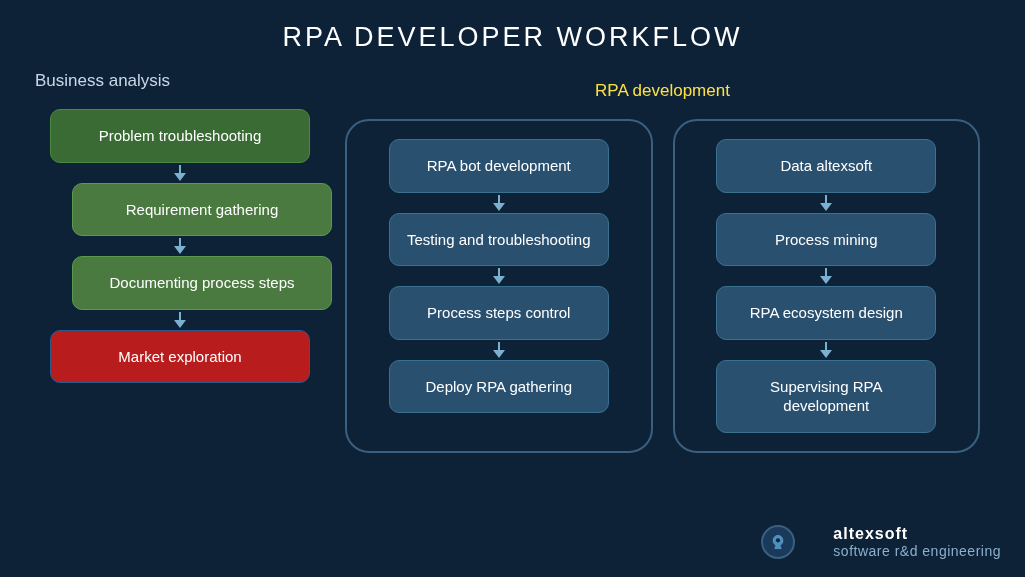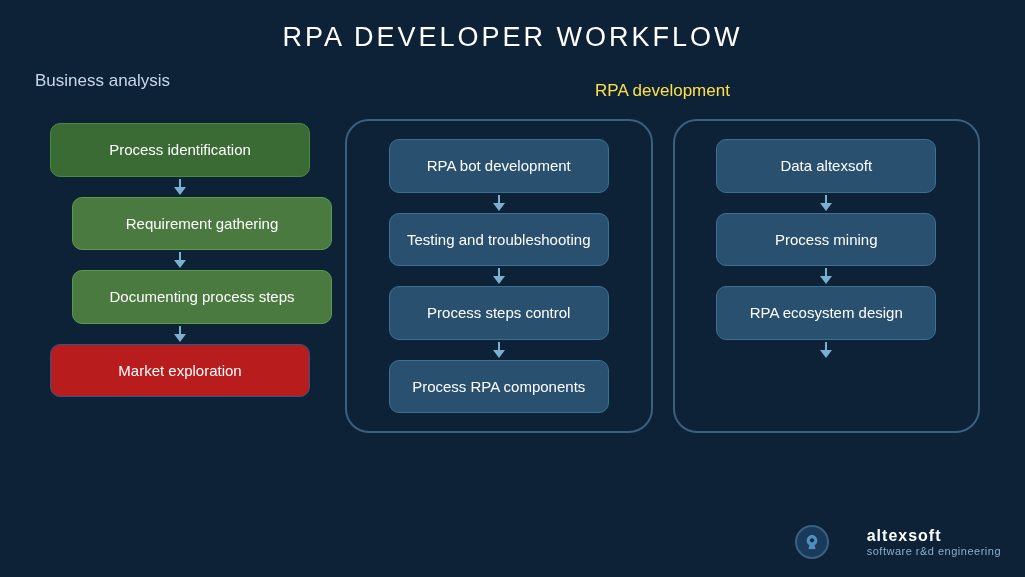--- a/index.html
+++ b/index.html
@@ -34,21 +34,21 @@
     
     .left-column {
       width: 300px;
       flex-shrink: 0;
     }
 
     .section-title {
       color: #c8d8e8;
       font-size: 17px;
       font-weight: 400;
-      margin-bottom: 32px;
+      margin-bottom: 18px;
       padding-left: 5px;
     }
 
     .flow-container {
       display: flex;
       flex-direction: column;
       align-items: center;
       gap: 0;
     }
 
@@ -151,21 +151,21 @@
 
     .logo-name {
       color: #ffffff;
       font-size: 16px;
       font-weight: 600;
       letter-spacing: 1px;
     }
 
     .logo-sub {
       color: #8ab0cc;
-      font-size: 11px;
+      font-size: 14px;
       letter-spacing: 0.5px;
     }
 
     .arrow-connector {
       display: flex;
       flex-direction: column;
       align-items: center;
       margin: 2px 0;
     }
 
@@ -188,21 +188,21 @@
 
 <h1 class="main-title">RPA DEVELOPER WORKFLOW</h1>
 
 <div class="content-area">
 
   <div class="left-column">
     <div class="section-title">Business analysis</div>
 
     <div class="flow-container">
 
-      <div class="flow-box green-dark">Process identification</div>
+      <div class="flow-box green-dark">Problem troubleshooting</div>
 
       <div class="arrow-connector">
         <div class="arrow-line"></div>
         <div class="arrow-head"></div>
       </div>
 
       <div class="flow-box green-mid">Requirement gathering</div>
 
       <div class="arrow-connector">
         <div class="arrow-line"></div>
@@ -240,21 +240,21 @@
           <div class="arrow-head"></div>
         </div>
 
         <div class="flow-box blue-medium">Process steps control</div>
 
         <div class="arrow-connector">
           <div class="arrow-line"></div>
           <div class="arrow-head"></div>
         </div>
 
-        <div class="flow-box blue-medium">Process RPA components</div>
+        <div class="flow-box blue-medium">Deploy RPA gathering</div>
       </div>
 
       <div class="rounded-container">
         <div class="flow-box blue-medium">Data altexsoft</div>
 
         <div class="arrow-connector">
           <div class="arrow-line"></div>
           <div class="arrow-head"></div>
         </div>
 
@@ -265,20 +265,21 @@
           <div class="arrow-head"></div>
         </div>
 
         <div class="flow-box blue-medium">RPA ecosystem design</div>
 
         <div class="arrow-connector">
           <div class="arrow-line"></div>
           <div class="arrow-head"></div>
         </div>
 
+        <div class="flow-box blue-medium">Supervising RPA development</div>
       </div>
 
     </div>
   </div>
 
 </div>
 
 <div class="logo-area">
   <div class="logo-icon">
     <svg viewBox="0 0 24 24" fill="none" xmlns="http://www.w3.org/2000/svg">

